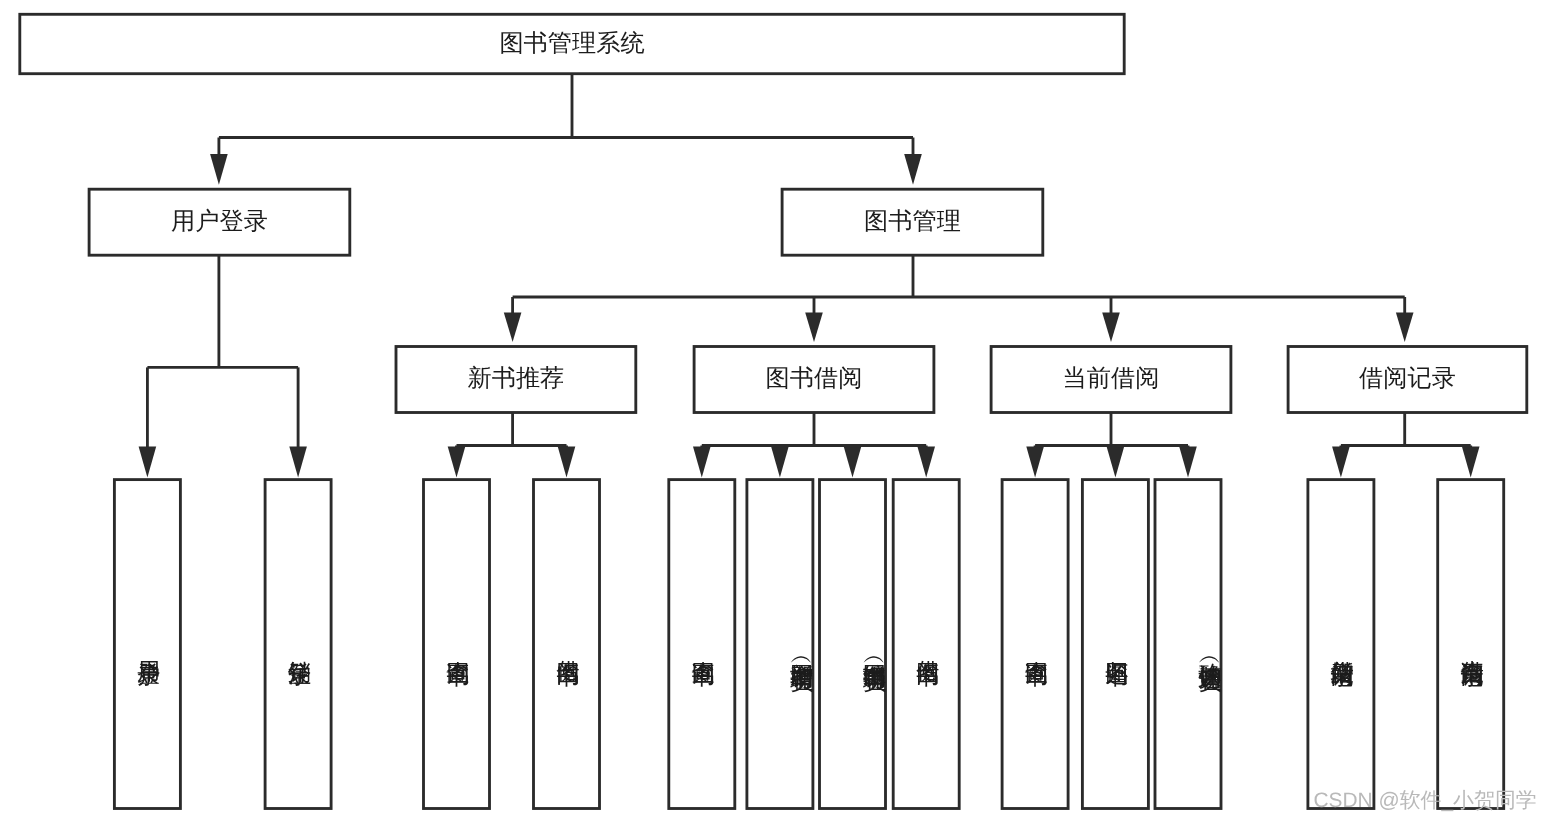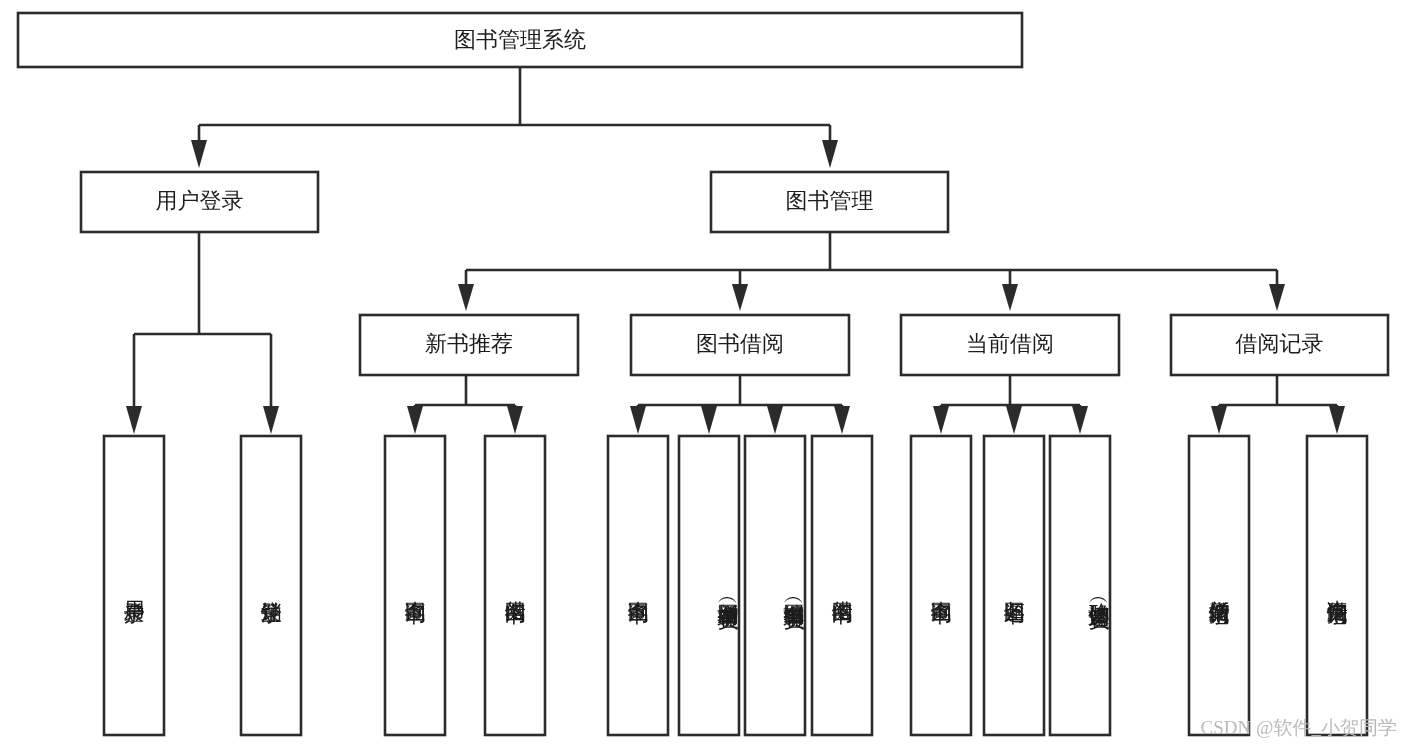--- a/index.html
+++ b/index.html
@@ -60,21 +60,21 @@
     writing-mode: vertical-rl;
     text-orientation: upright;
     white-space: pre;
     letter-spacing: 1px;
     pointer-events: none;
   }
   .watermark {
     position: absolute;
     right: 8px;
     bottom: 6px;
-    font-family: Liberation Serif, serif;
+    font-family: Liberation Sans, sans-serif;
     font-size: 19px;
     color: #b9b9b9;
     white-space: nowrap;
     margin-left: 36px;
   }
 </style>
 </head>
 <body>
 
 <div id="diagram-root">

